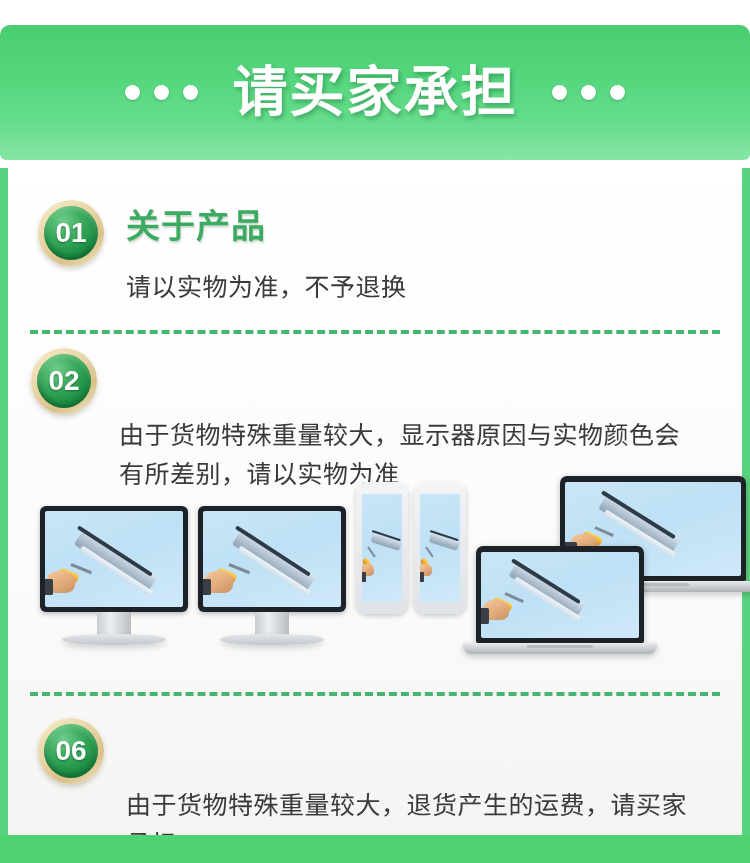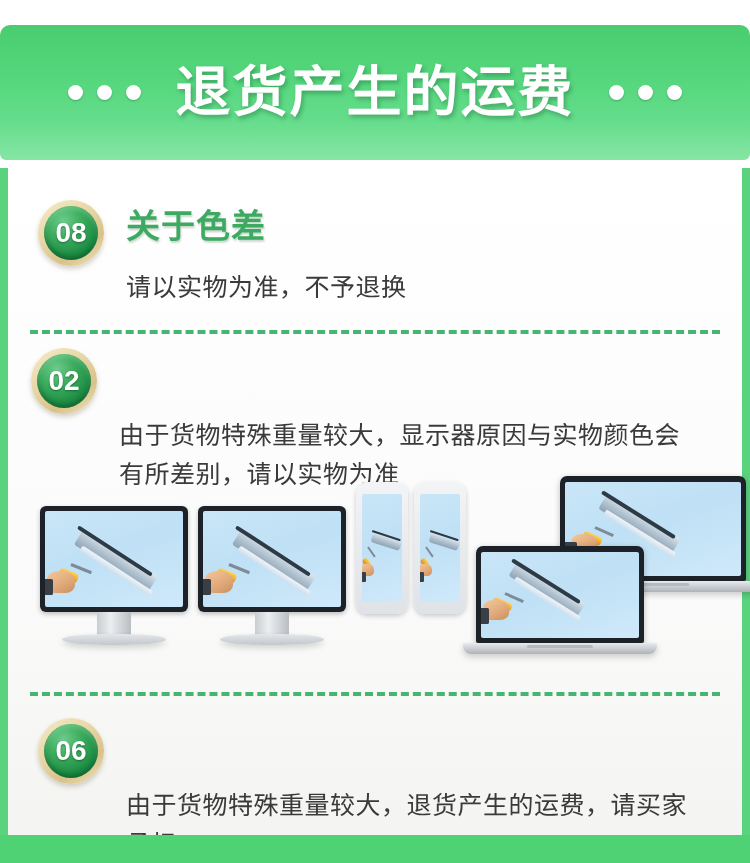--- a/index.html
+++ b/index.html
@@ -337,36 +337,36 @@
 <body>
 
 <div class="page">
 
   <div class="header-banner">
     <div class="dots left">
       <span class="dot"></span>
       <span class="dot"></span>
       <span class="dot"></span>
     </div>
-    <div class="banner-title">退货产生的运费</div>
+    <div class="banner-title">请买家承担</div>
     <div class="dots right">
       <span class="dot"></span>
       <span class="dot"></span>
       <span class="dot"></span>
     </div>
   </div>
 
   <div class="body-card"></div>
 
   <div class="section" id="section-1">
     <div class="section-head">
       <div class="badge">
-        <div class="badge-inner">08</div>
-      </div>
-      <div class="section-title">关于色差</div>
+        <div class="badge-inner">01</div>
+      </div>
+      <div class="section-title">关于产品</div>
     </div>
     <div class="section-body">请以实物为准，不予退换</div>
   </div>
 
   <div class="divider" id="divider-1"></div>
 
   <div class="section" id="section-2">
     <div class="section-head">
       <div class="badge">
         <div class="badge-inner">02</div>

